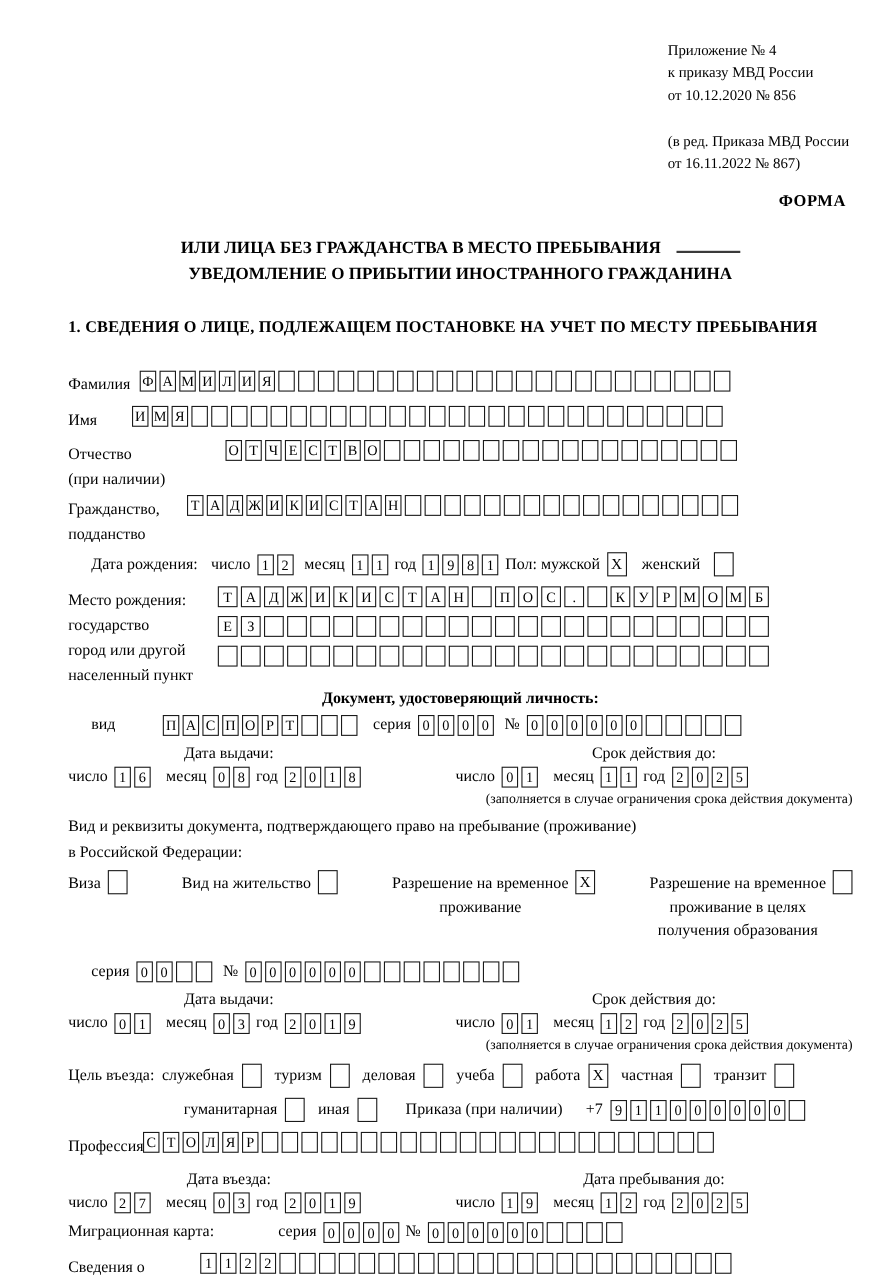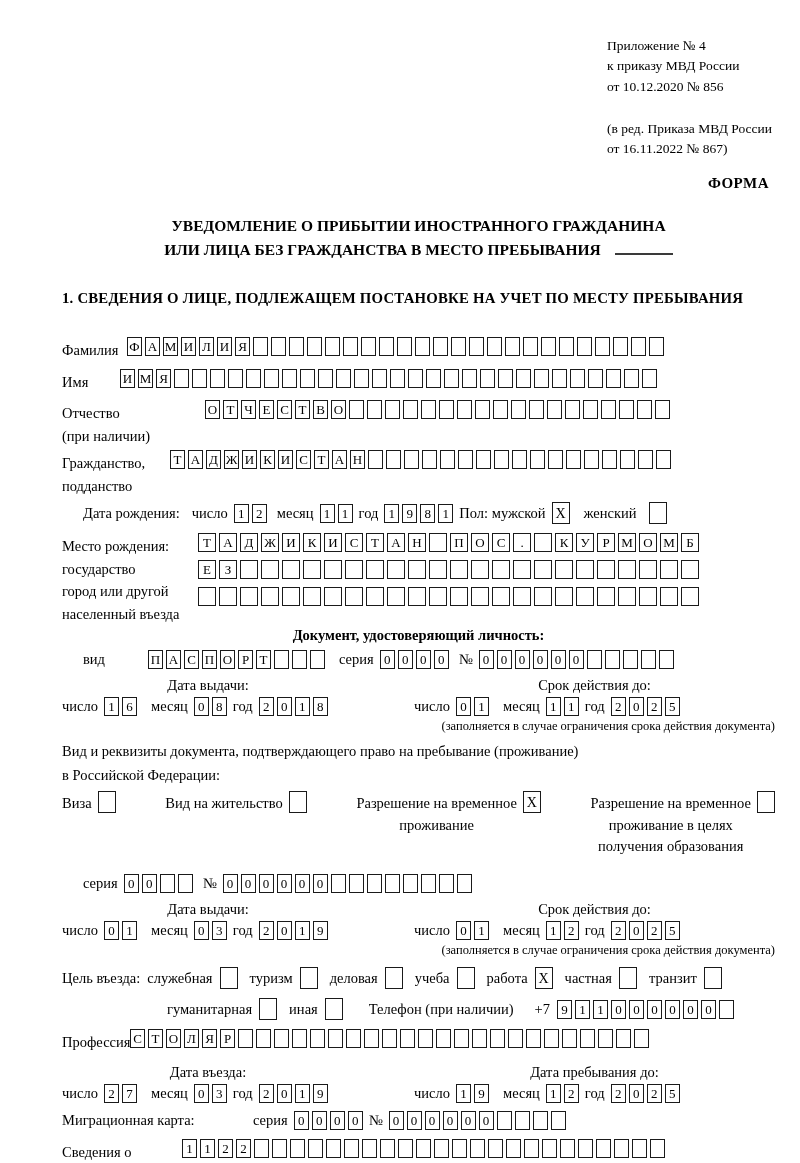--- a/index.html
+++ b/index.html
@@ -65,22 +65,22 @@
   <div class="hdr-right">
     <div>Приложение № 4</div>
     <div>к приказу МВД России</div>
     <div>от 10.12.2020 № 856</div>
     <div class="ed">(в ред. Приказа МВД России</div>
     <div>от 16.11.2022 № 867)</div>
   </div>
   <div class="forma">ФОРМА</div>
 
   <div class="title">
+    <div><span>ИЛИ ЛИЦА БЕЗ ГРАЖДАНСТВА В МЕСТО ПРЕБЫВАНИЯ</span><span class="blank-line"></span></div>
     <div>УВЕДОМЛЕНИЕ О ПРИБЫТИИ ИНОСТРАННОГО ГРАЖДАНИНА</div>
-    <div><span>ИЛИ ЛИЦА БЕЗ ГРАЖДАНСТВА В МЕСТО ПРЕБЫВАНИЯ</span><span class="blank-line"></span></div>
   </div>
 
   <div class="sect">1. СВЕДЕНИЯ О ЛИЦЕ, ПОДЛЕЖАЩЕМ ПОСТАНОВКЕ НА УЧЕТ ПО МЕСТУ ПРЕБЫВАНИЯ</div>
 
   <div class="frow" style="margin-top:30px;">
     <div class="flabel w65">Фамилия</div>
     <div class="cells">
         <span class="cell">Ф</span>
         <span class="cell">А</span>
         <span class="cell">М</span>
@@ -249,21 +249,21 @@
     <div class="cells ml6">
         <span class="cb"></span>
       </div>
   </div>
 
   <div class="frow" style="margin-bottom:2px;">
     <div class="flabel w136">
       <div>Место рождения:</div>
       <div>государство</div>
       <div>город или другой</div>
-      <div>населенный въезда</div>
+      <div>населенный пункт</div>
     </div>
     <div class="bp-rows">
       <div class="cells wide">
           <span class="cell">Т</span>
           <span class="cell">А</span>
           <span class="cell">Д</span>
           <span class="cell">Ж</span>
           <span class="cell">И</span>
           <span class="cell">К</span>
           <span class="cell">И</span>
@@ -572,21 +572,21 @@
 
   <div class="purline indent105">
     <span class="lab">гуманитарная</span>
     <div class="cells">
         <span class="cb"></span>
       </div>
     <span class="lab">иная</span>
     <div class="cells">
         <span class="cb"></span>
       </div>
-    <span class="lab ml14">Телефон (при наличии)</span>
+    <span class="lab ml14">Приказа (при наличии)</span>
     <span class="lab ml14">+7</span>
     <div class="cells">
         <span class="cell">9</span>
         <span class="cell">1</span>
         <span class="cell">1</span>
         <span class="cell">0</span>
         <span class="cell">0</span>
         <span class="cell">0</span>
         <span class="cell">0</span>
         <span class="cell">0</span>

